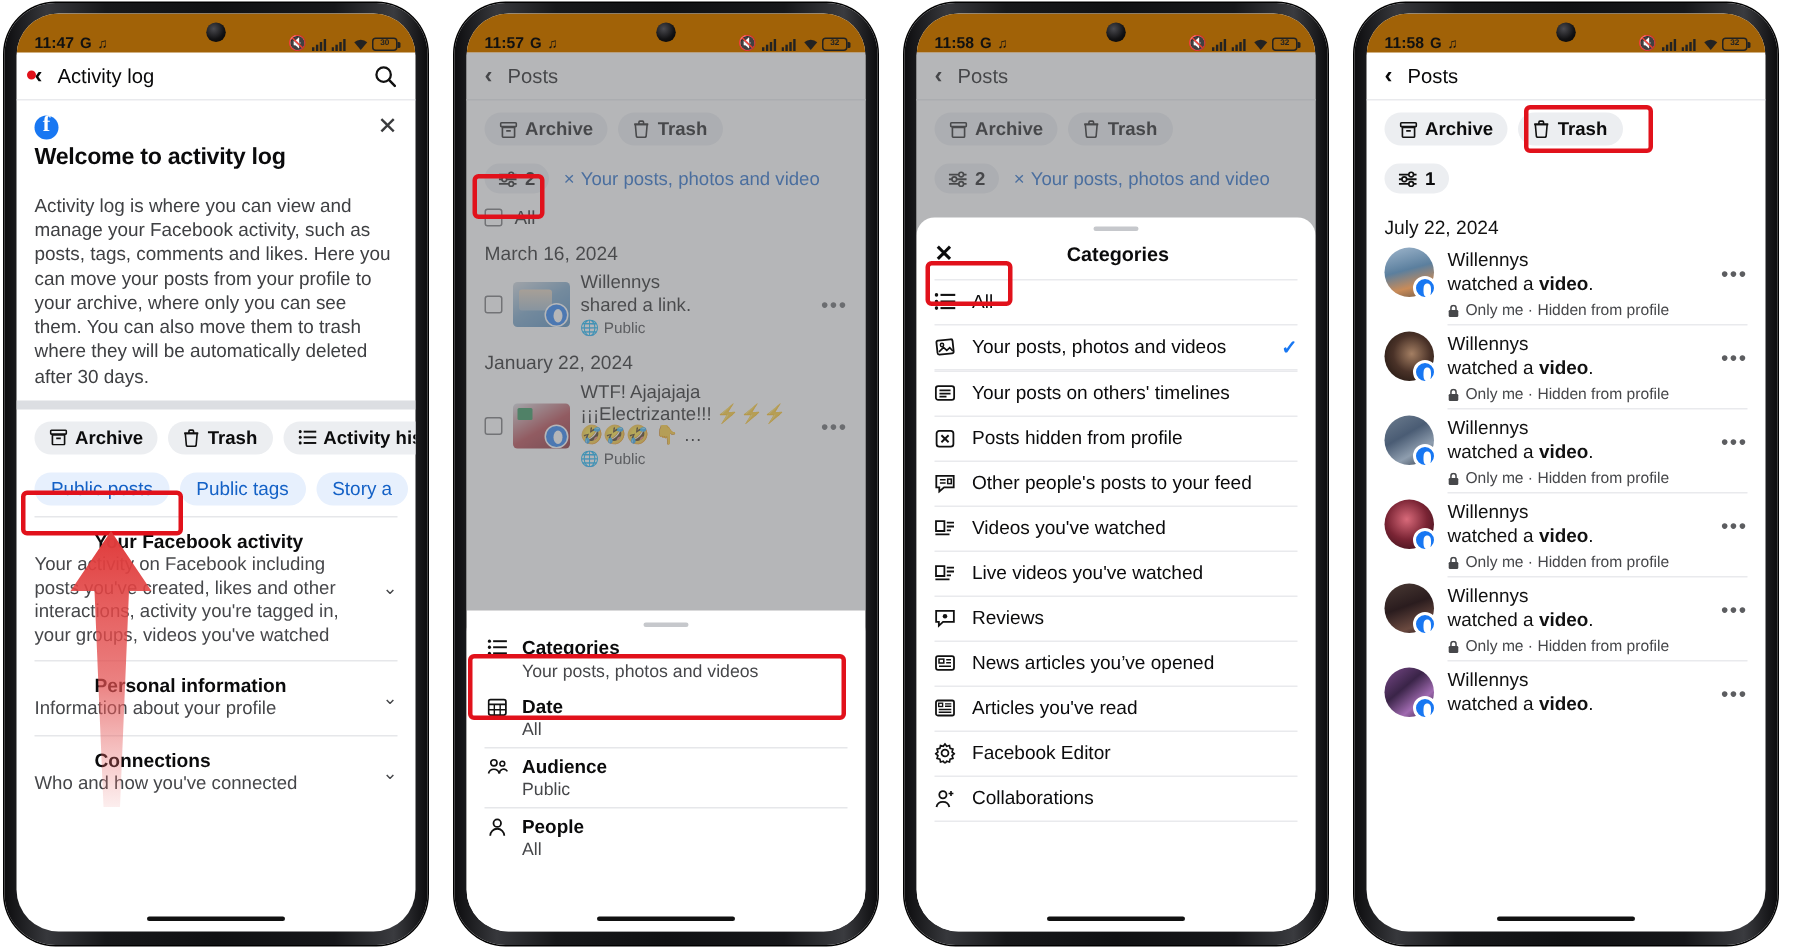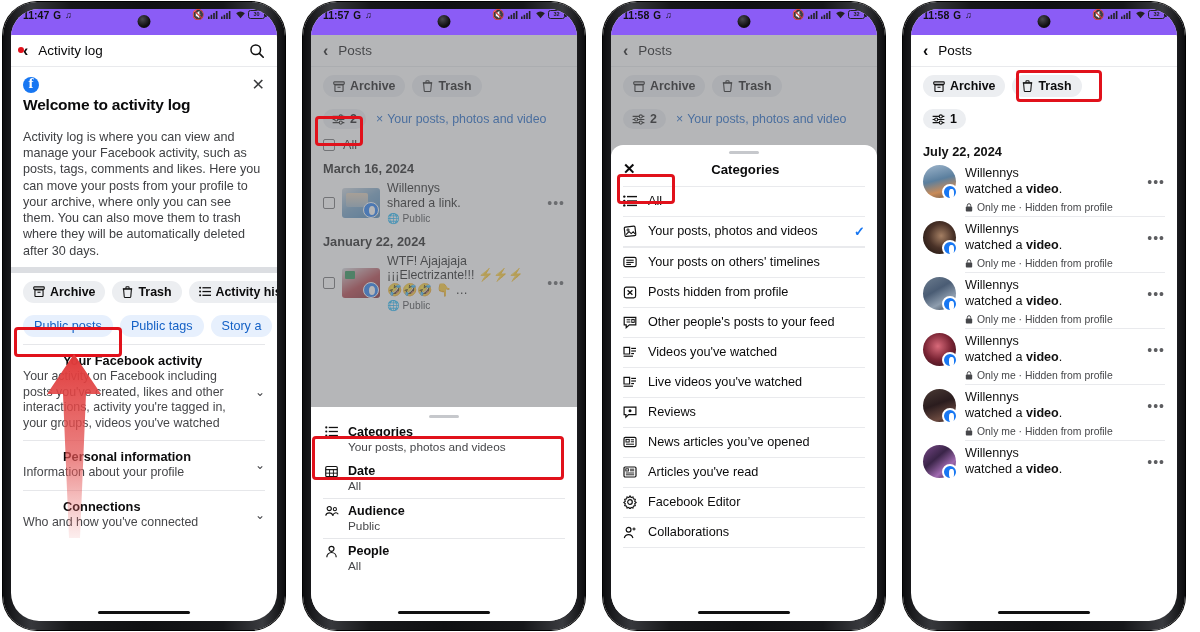--- a/index.html
+++ b/index.html
@@ -23,22 +23,22 @@
   .p2 { left: 303px; }
   .p3 { left: 603px; }
   .p4 { left: 903px; }
   .screen {
     position: relative; width: 100%; height: 100%;
     background: #fff; border-radius: 28px; overflow: hidden;
   }
 
   
   .statusbar {
-    position: relative; height: 26px; background: #8b5cf6;
-    display: flex; align-items: flex-start; padding: 0 12px;
+    position: relative; height: 26px; background: #a16207;
+    display: flex; align-items: flex-end; padding: 0 12px;
     font-size: 10.5px; font-weight: 700; color: #111;
   }
   .sb-left { display: flex; align-items: center; gap: 4px; }
   .sb-right { margin-left: auto; display: flex; align-items: center; gap: 2.5px; }
   .camera {
     position: absolute; left: 50%; top: 6px; transform: translateX(-50%);
     width: 13px; height: 13px; border-radius: 50%;
     background: radial-gradient(circle at 38% 32%, #4a4a4f 0%, #121214 58%, #000 100%);
   }
   .bars { display: inline-block; }
@@ -105,21 +105,21 @@
   .acc-sub { font-size: 12.4px; line-height: 1.26; color: #46474a; margin-top: 1px; }
   .acc-chev { color: #46474a; font-size: 12px; margin-left: 8px; }
 
   
   .arrow { position: absolute; pointer-events: none; }
 
   
   .scrim { position: absolute; left:0; right:0; background: rgba(120,122,126,0.55); }
 
   
-  .datehdr { font-size: 12.8px; font-weight: 700; color: #111; padding: 5px 12px 2px 12px; }
+  .datehdr { font-size: 12.8px; font-weight: 400; color: #111; padding: 5px 12px 2px 12px; }
   .postrow { display: flex; align-items: center; padding: 3px 12px; gap: 7px; }
   .cbox { width: 12px; height: 12px; border: 1.4px solid #6a6b6e; border-radius: 2px; flex:none; background:#fff0; }
   .thumb { width: 38px; height: 30px; flex: none; position: relative; border-radius: 3px; overflow: hidden; }
   .thumb .av {
     position:absolute; right: 1px; bottom: 0px; width: 16px; height: 16px;
     border-radius:50%; background:#1877f2; border:1.5px solid #fff;
   }
   .thumb .av:after{ content:''; position:absolute; left:5px; top:3px; width:6px; height:9px;
     border-radius:50%; background:#fff; }
   .post-txt { flex: 1; font-size: 12.4px; color: #111; line-height: 1.2; }

